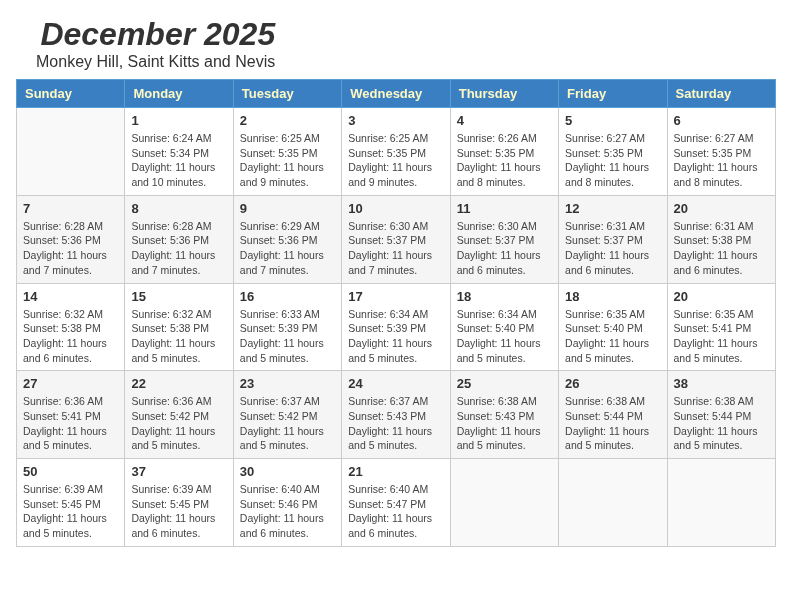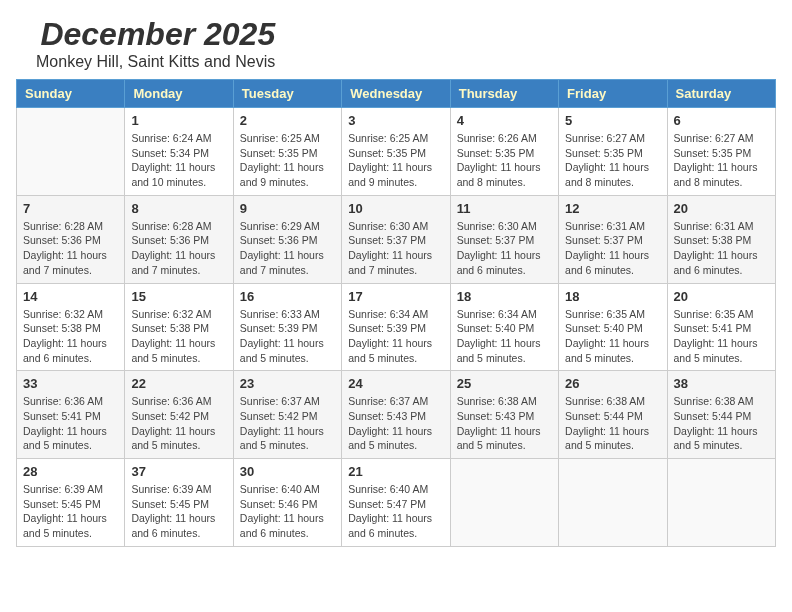--- a/index.html
+++ b/index.html
@@ -246,21 +246,21 @@
         <td>
           <div class="day-number">20</div>
           <div class="day-info" style="white-space: pre-line;">Sunrise: 6:35 AM
 Sunset: 5:41 PM
 Daylight: 11 hours
 and 5 minutes.</div>
         </td>
       </tr>
       <tr class="row-bg-even">
         <td>
-          <div class="day-number">33</div>
+          <div class="day-number">27</div>
           <div class="day-info" style="white-space: pre-line;">Sunrise: 6:36 AM
 Sunset: 5:41 PM
 Daylight: 11 hours
 and 5 minutes.</div>
         </td>
         <td>
           <div class="day-number">22</div>
           <div class="day-info" style="white-space: pre-line;">Sunrise: 6:36 AM
 Sunset: 5:42 PM
 Daylight: 11 hours
@@ -297,21 +297,21 @@
         <td>
           <div class="day-number">38</div>
           <div class="day-info" style="white-space: pre-line;">Sunrise: 6:38 AM
 Sunset: 5:44 PM
 Daylight: 11 hours
 and 5 minutes.</div>
         </td>
       </tr>
       <tr class="row-bg-odd">
         <td>
-          <div class="day-number">28</div>
+          <div class="day-number">50</div>
           <div class="day-info" style="white-space: pre-line;">Sunrise: 6:39 AM
 Sunset: 5:45 PM
 Daylight: 11 hours
 and 5 minutes.</div>
         </td>
         <td>
           <div class="day-number">37</div>
           <div class="day-info" style="white-space: pre-line;">Sunrise: 6:39 AM
 Sunset: 5:45 PM
 Daylight: 11 hours

